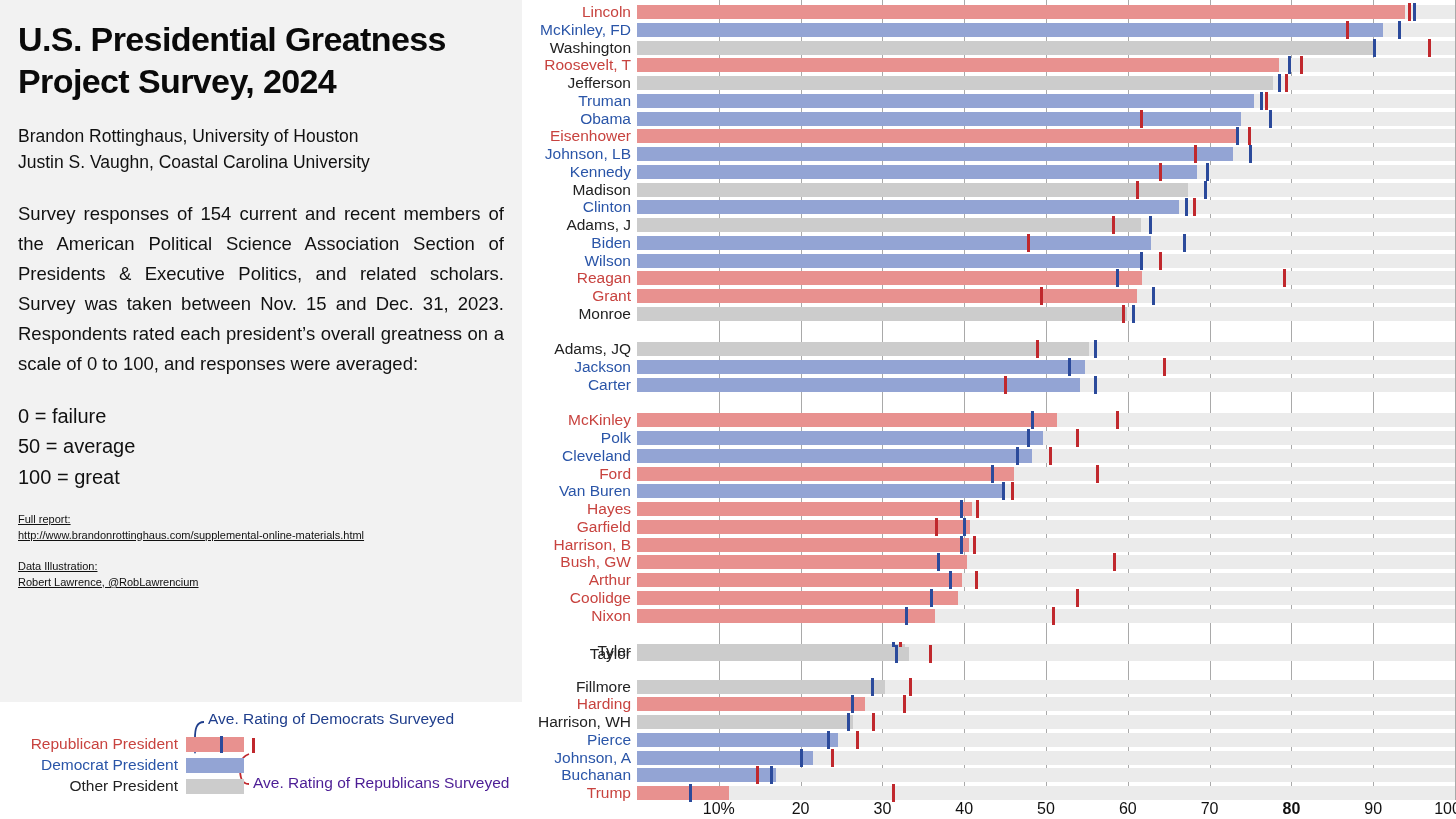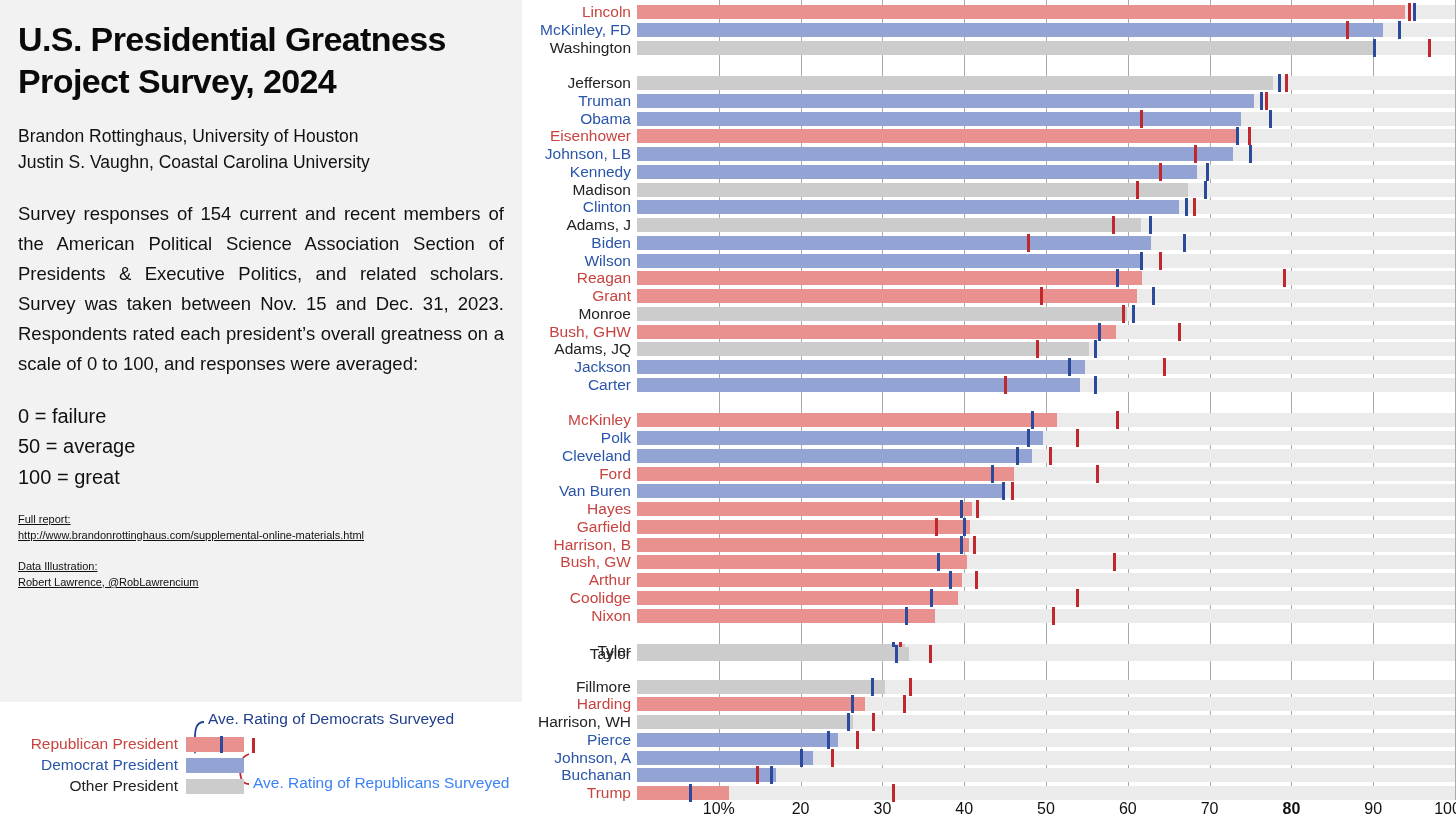--- a/index.html
+++ b/index.html
@@ -44,21 +44,21 @@
   .legend-swatch .tick-blue {
     position:absolute; left:34px; top:-1px; width:3px; height:17px; background:#2b4a9b;
   }
   #legend-red-tick {
     position:absolute; left:252px; top:36px; width:3px; height:15px; background:#c0282d;
   }
   #legend-anno-dem {
     position:absolute; left:208px; top:8px; font-size:15.5px; color:#1f3e8c; white-space:nowrap;
   }
   #legend-anno-rep {
-    position:absolute; left:253px; top:72px; font-size:15.5px; color:#3b82f6; white-space:nowrap;
+    position:absolute; left:253px; top:72px; font-size:15.5px; color:#4c1d95; white-space:nowrap;
   }
   #legend-svg { position:absolute; left:0; top:0; width:560px; height:117px; }
 
   
   #chart { position:absolute; left:522px; top:0; width:934px; height:819px; }
   #plot { position:absolute; left:0; top:0; width:934px; height:800px; }
   .grid-line {
     position:absolute; top:0; bottom:0; width:1px; background:#9a9a9a; opacity:.85;
   }
   #rows { position:absolute; left:0; top:0; right:0; bottom:0; }
@@ -175,20 +175,27 @@
           <div class="tick tick-d" style="left: 875.876px; background: rgb(43, 74, 155);"></div>
           <div class="tick tick-r" style="left: 824.342px; background: rgb(192, 40, 45);"></div>
         </div>
         <div class="row" style="top: 38.5px;">
           <div class="row-label p-O">Washington</div>
           <div class="row-track" style="background: rgb(235, 235, 235);"></div>
           <div class="row-bar" style="width: 737.018px; background: rgb(204, 204, 204);"></div>
           <div class="tick tick-d" style="left: 851.336px; background: rgb(43, 74, 155);"></div>
           <div class="tick tick-r" style="left: 906.142px; background: rgb(192, 40, 45);"></div>
         </div>
+        <div class="row" style="top: 56.25px;">
+          <div class="row-label p-R">Roosevelt, T</div>
+          <div class="row-track" style="background: rgb(235, 235, 235);"></div>
+          <div class="row-bar" style="width: 642.13px; background: rgb(232, 145, 143);"></div>
+          <div class="tick tick-d" style="left: 766.264px; background: rgb(43, 74, 155);"></div>
+          <div class="tick tick-r" style="left: 777.716px; background: rgb(192, 40, 45);"></div>
+        </div>
         <div class="row" style="top: 74px;">
           <div class="row-label p-O">Jefferson</div>
           <div class="row-track" style="background: rgb(235, 235, 235);"></div>
           <div class="row-bar" style="width: 635.586px; background: rgb(204, 204, 204);"></div>
           <div class="tick tick-d" style="left: 756.448px; background: rgb(43, 74, 155);"></div>
           <div class="tick tick-r" style="left: 762.992px; background: rgb(192, 40, 45);"></div>
         </div>
         <div class="row" style="top: 91.75px;">
           <div class="row-label p-D">Truman</div>
           <div class="row-track" style="background: rgb(235, 235, 235);"></div>
@@ -272,27 +279,20 @@
           <div class="row-bar" style="width: 499.798px; background: rgb(232, 145, 143);"></div>
           <div class="tick tick-d" style="left: 630.476px; background: rgb(43, 74, 155);"></div>
           <div class="tick tick-r" style="left: 518.41px; background: rgb(192, 40, 45);"></div>
         </div>
         <div class="row" style="top: 304.75px;">
           <div class="row-label p-O">Monroe</div>
           <div class="row-track" style="background: rgb(235, 235, 235);"></div>
           <div class="row-bar" style="width: 489.982px; background: rgb(204, 204, 204);"></div>
           <div class="tick tick-d" style="left: 610.026px; background: rgb(43, 74, 155);"></div>
           <div class="tick tick-r" style="left: 600.21px; background: rgb(192, 40, 45);"></div>
-        </div>
-        <div class="row" style="top: 322.5px;">
-          <div class="row-label p-R">Bush, GHW</div>
-          <div class="row-track" style="background: rgb(235, 235, 235);"></div>
-          <div class="row-bar" style="width: 479.348px; background: rgb(232, 145, 143);"></div>
-          <div class="tick tick-d" style="left: 576.488px; background: rgb(43, 74, 155);"></div>
-          <div class="tick tick-r" style="left: 655.834px; background: rgb(192, 40, 45);"></div>
         </div>
         <div class="row" style="top: 340.25px;">
           <div class="row-label p-O">Adams, JQ</div>
           <div class="row-track" style="background: rgb(235, 235, 235);"></div>
           <div class="row-bar" style="width: 452.354px; background: rgb(204, 204, 204);"></div>
           <div class="tick tick-d" style="left: 572.398px; background: rgb(43, 74, 155);"></div>
           <div class="tick tick-r" style="left: 514.32px; background: rgb(192, 40, 45);"></div>
         </div>
         <div class="row" style="top: 358px;">
           <div class="row-label p-D">Jackson</div>

